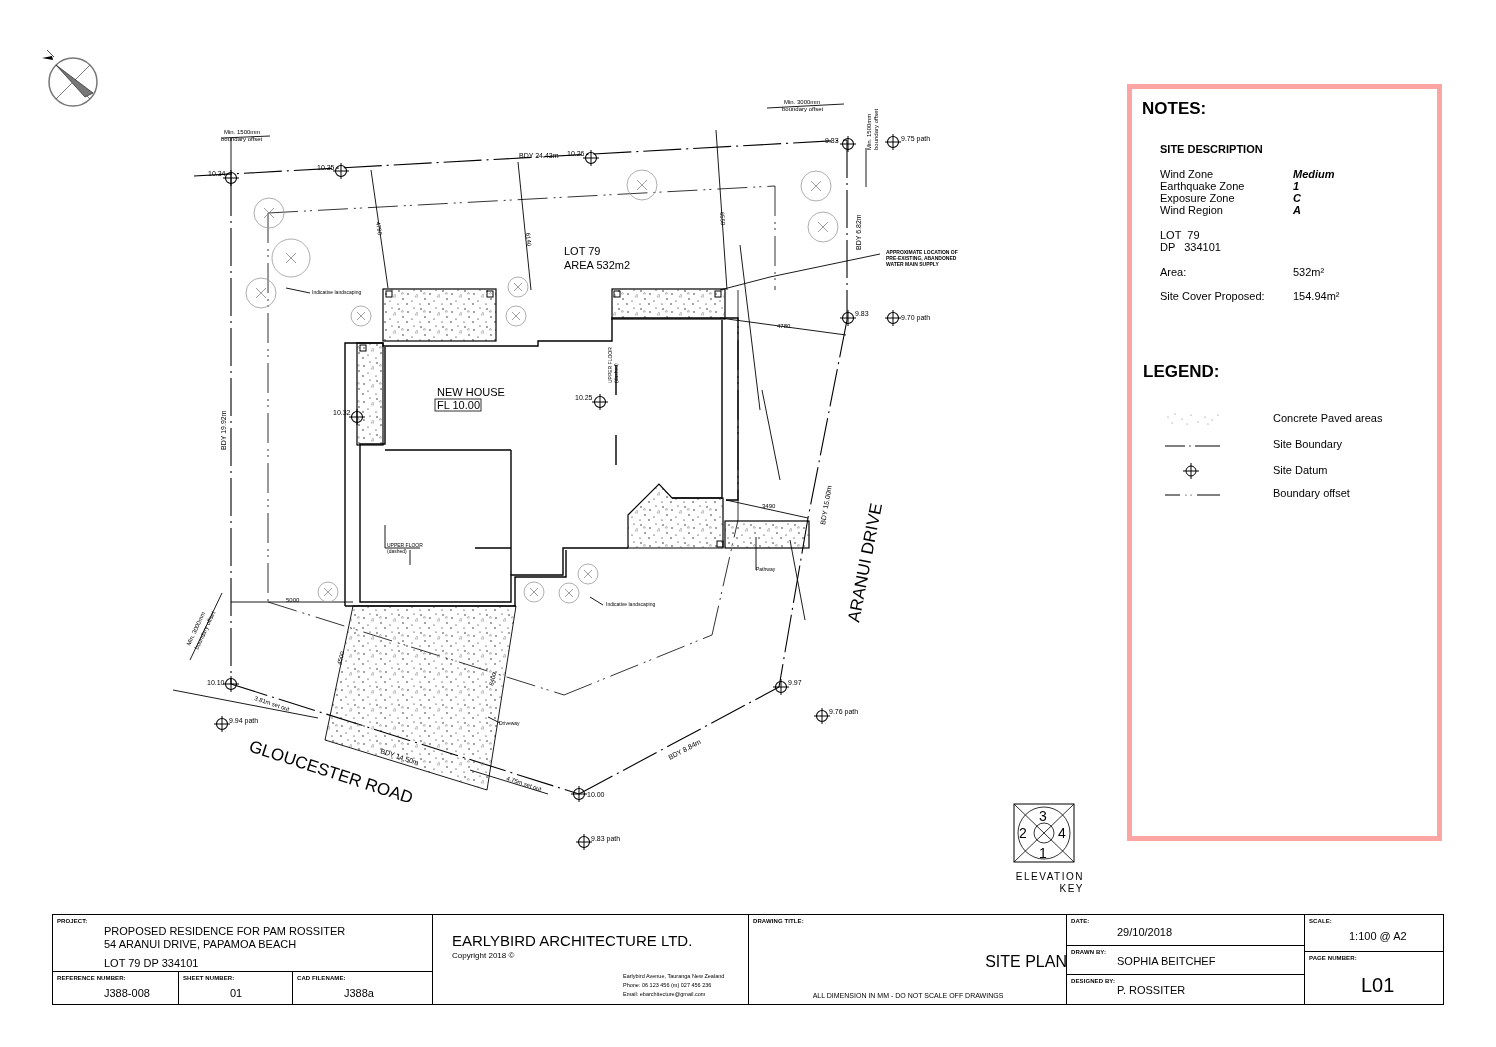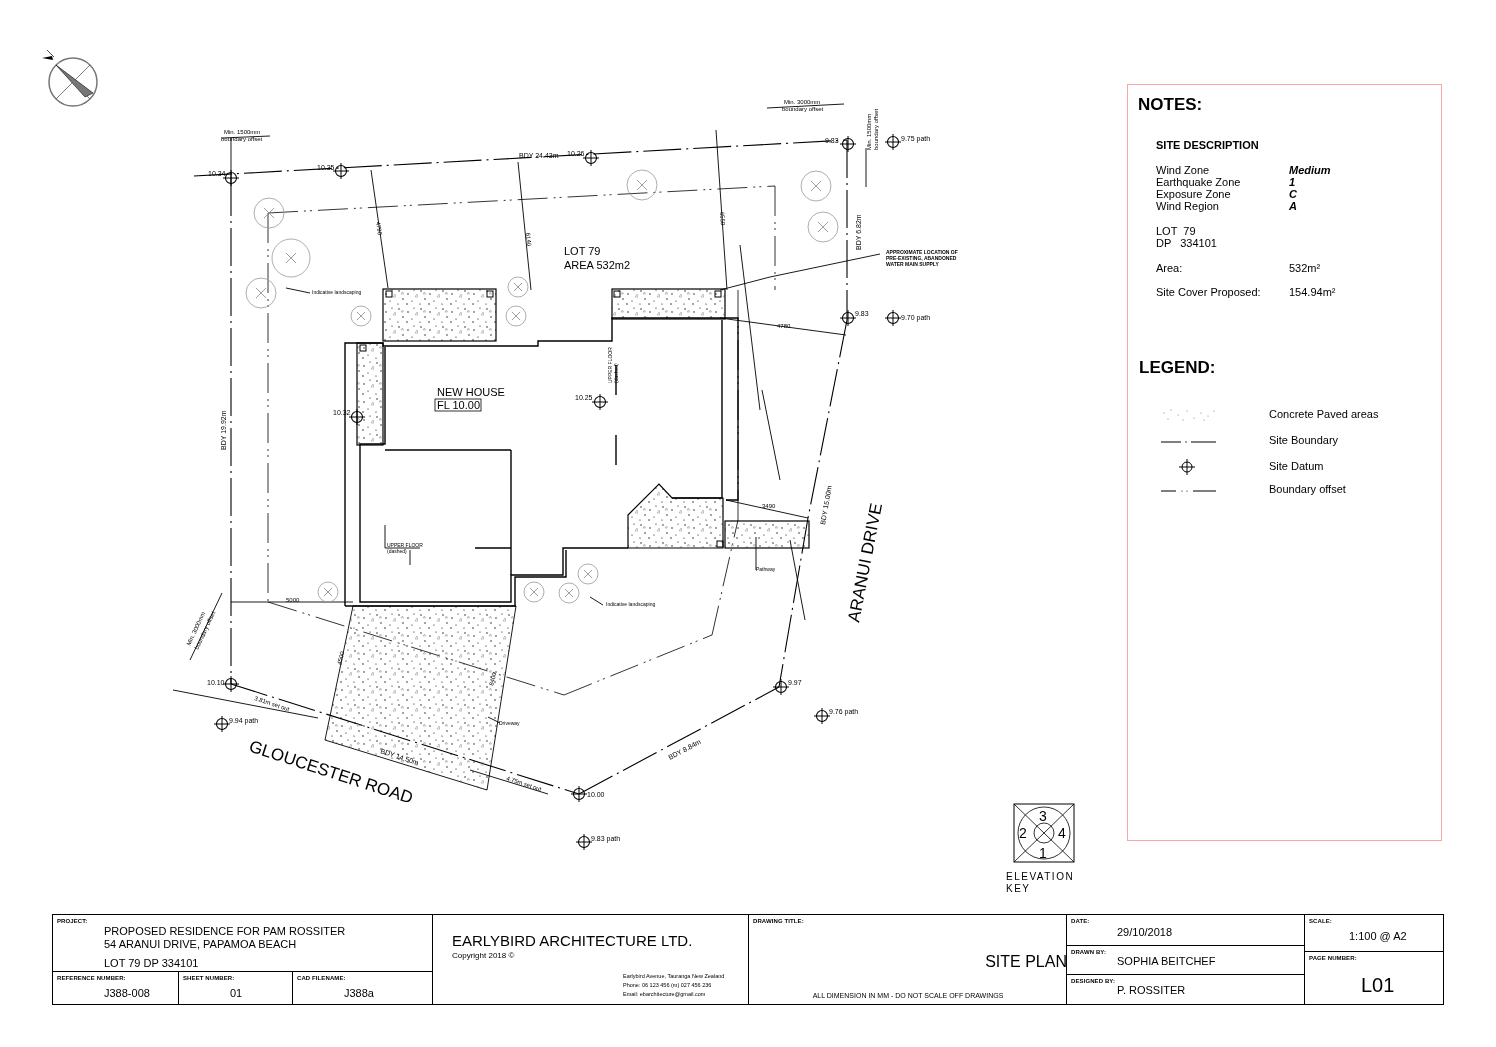--- a/index.html
+++ b/index.html
@@ -1,31 +1,31 @@
 <!DOCTYPE html>
 <html><head>
 <meta charset="utf-8">
 <style>
   html, body { margin:0; padding:0; background:#ffffff; }
   body { width:1496px; height:1047px; position:relative; overflow:hidden; font-family:"Liberation Sans", sans-serif; color:#000; }
   svg.plan { position:absolute; left:0; top:0; }
   .t { font-family:"Liberation Sans", sans-serif; fill:#000; }
-  .notes-box { position:absolute; left:1127px; top:84px; width:315px; height:757px; border:1px solid #fca5a5; box-sizing:border-box; }
+  .notes-box { position:absolute; left:1127px; top:84px; width:315px; height:757px; border:5px solid #fca5a5; box-sizing:border-box; }
   .notes-title { position:absolute; left:10px; top:10px; font-size:17px; font-weight:bold; }
   .site-desc-title { position:absolute; left:28px; top:54px; font-size:11px; font-weight:bold; }
   .kv { position:absolute; left:28px; font-size:11px; line-height:12px; }
   .kv .k { display:inline-block; width:133px; }
   .kv .v { font-weight:bold; font-style:italic; }
   .kv .vp { font-weight:normal; font-style:normal; }
   .lot { position:absolute; left:28px; top:140px; font-size:11px; line-height:12px; }
   .legend-title { position:absolute; left:11px; top:273px; font-size:17px; font-weight:bold; }
   .legend-row { position:absolute; left:28px; height:16px; width:280px; }
   .legend-row .sym { position:absolute; left:0; top:0; width:70px; height:16px; }
   .legend-row .lbl { position:absolute; left:113px; top:1px; font-size:11px; }
-  .elev-label { position:absolute; left:1006px; top:871px; width:78px; text-align:left; font-size:10px; letter-spacing:1.5px; line-height:12px; }
+  .elev-label { position:absolute; left:1006px; top:871px; width:78px; text-align:right; font-size:10px; letter-spacing:1.5px; line-height:12px; }
   .title-block { position:absolute; left:52px; top:914px; width:1392px; height:91px; border:1px solid #000; box-sizing:border-box; }
   .cell { position:absolute; border-right:1px solid #000; border-bottom:1px solid #000; box-sizing:border-box; }
   .lab { position:absolute; left:4px; top:3px; font-size:6px; font-weight:bold; letter-spacing:0.1px; }
   .val { position:absolute; font-size:11px; }
 </style>
 </head>
 <body>
 
 <svg class="plan" width="1496" height="1047" viewBox="0 0 1496 1047">
   <defs>

